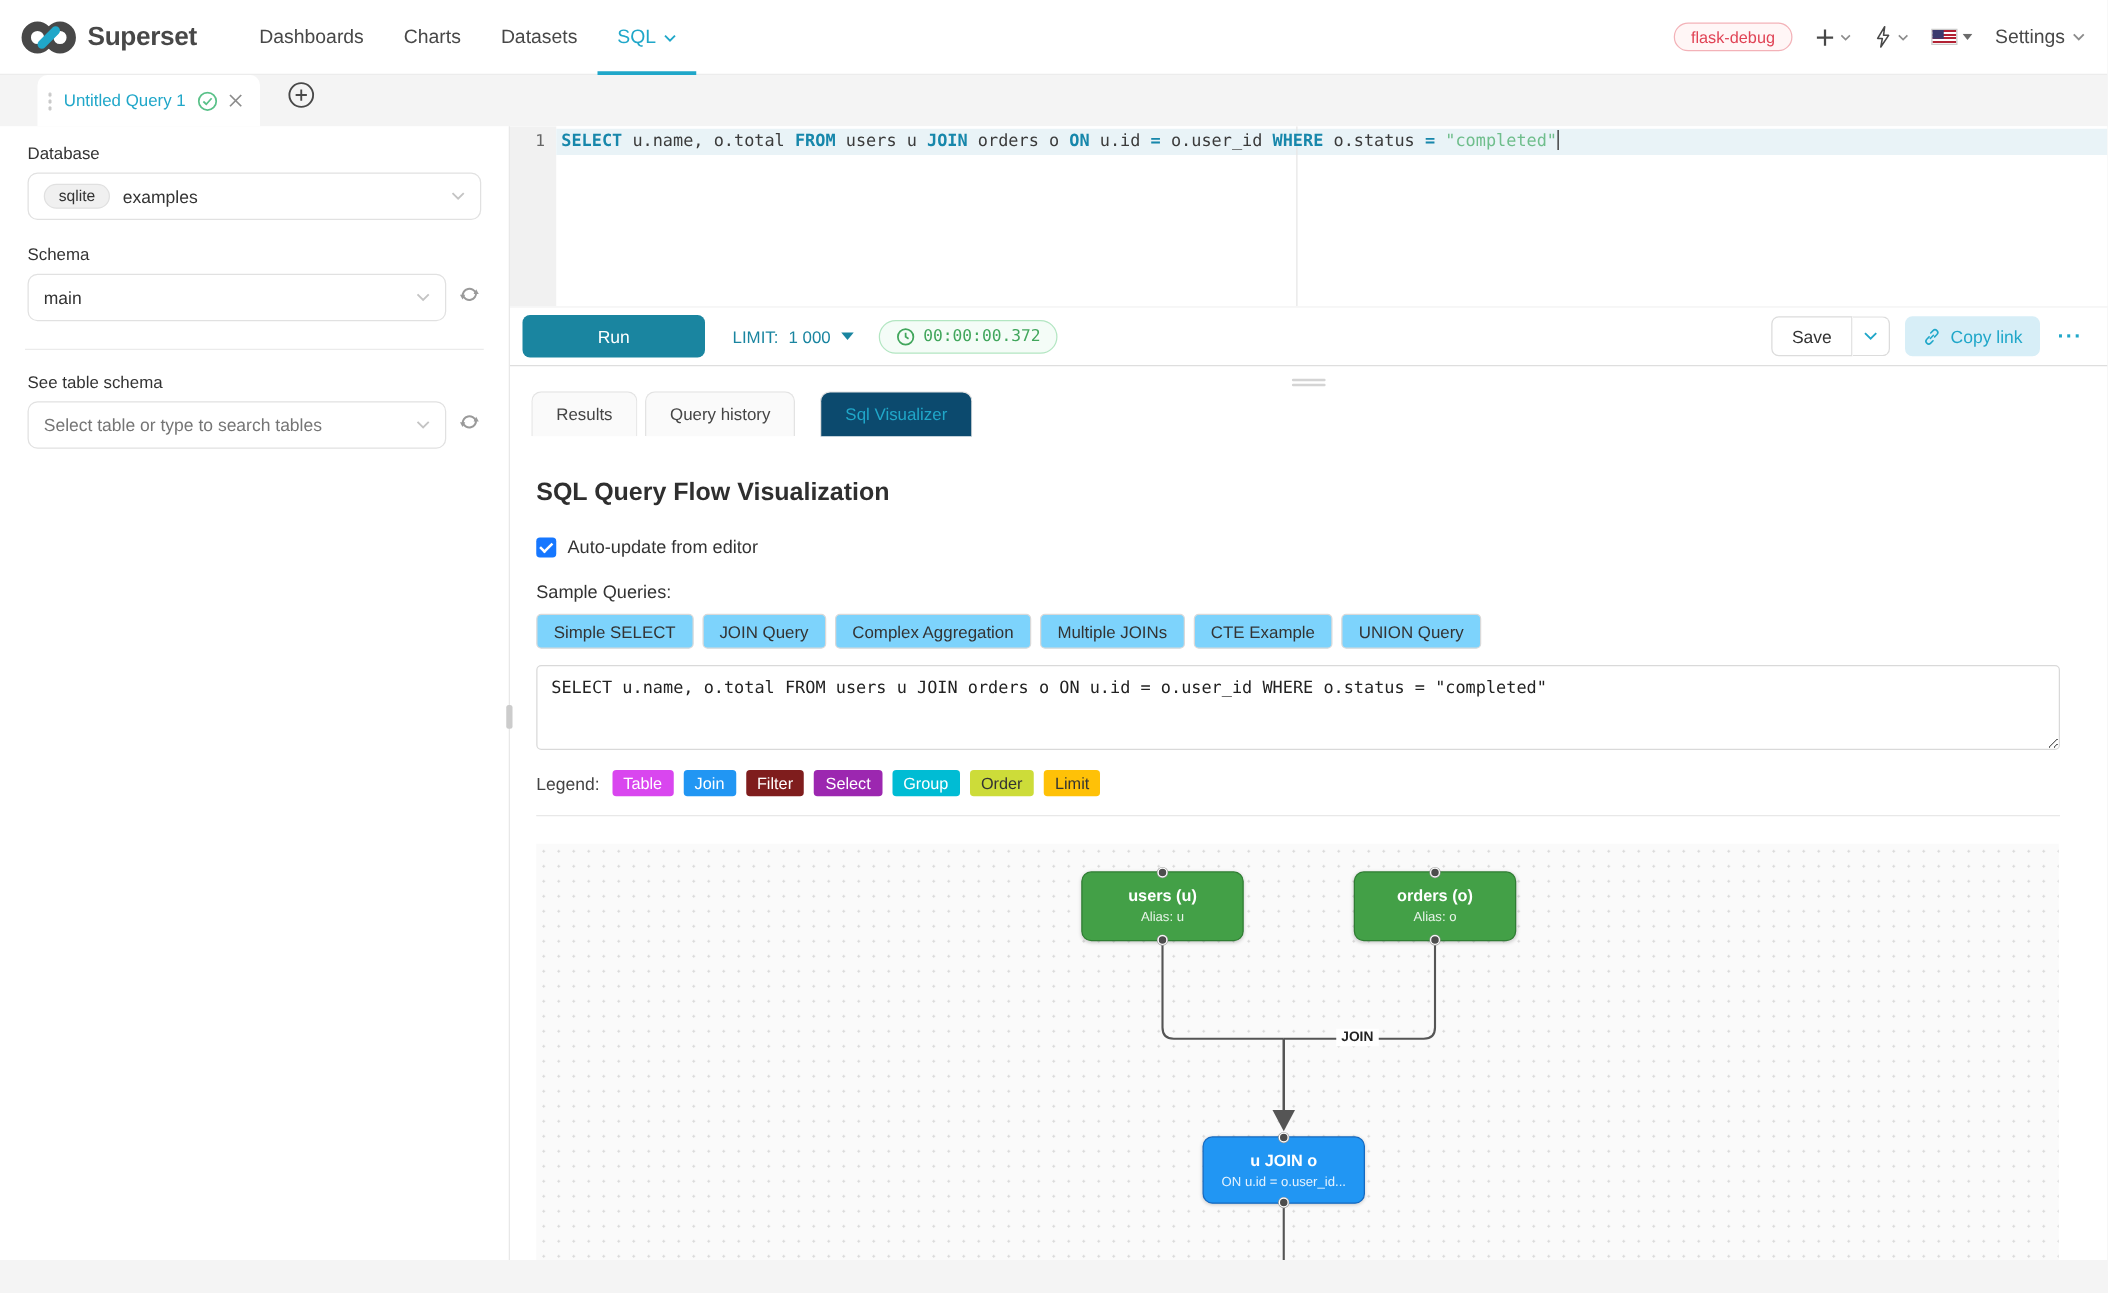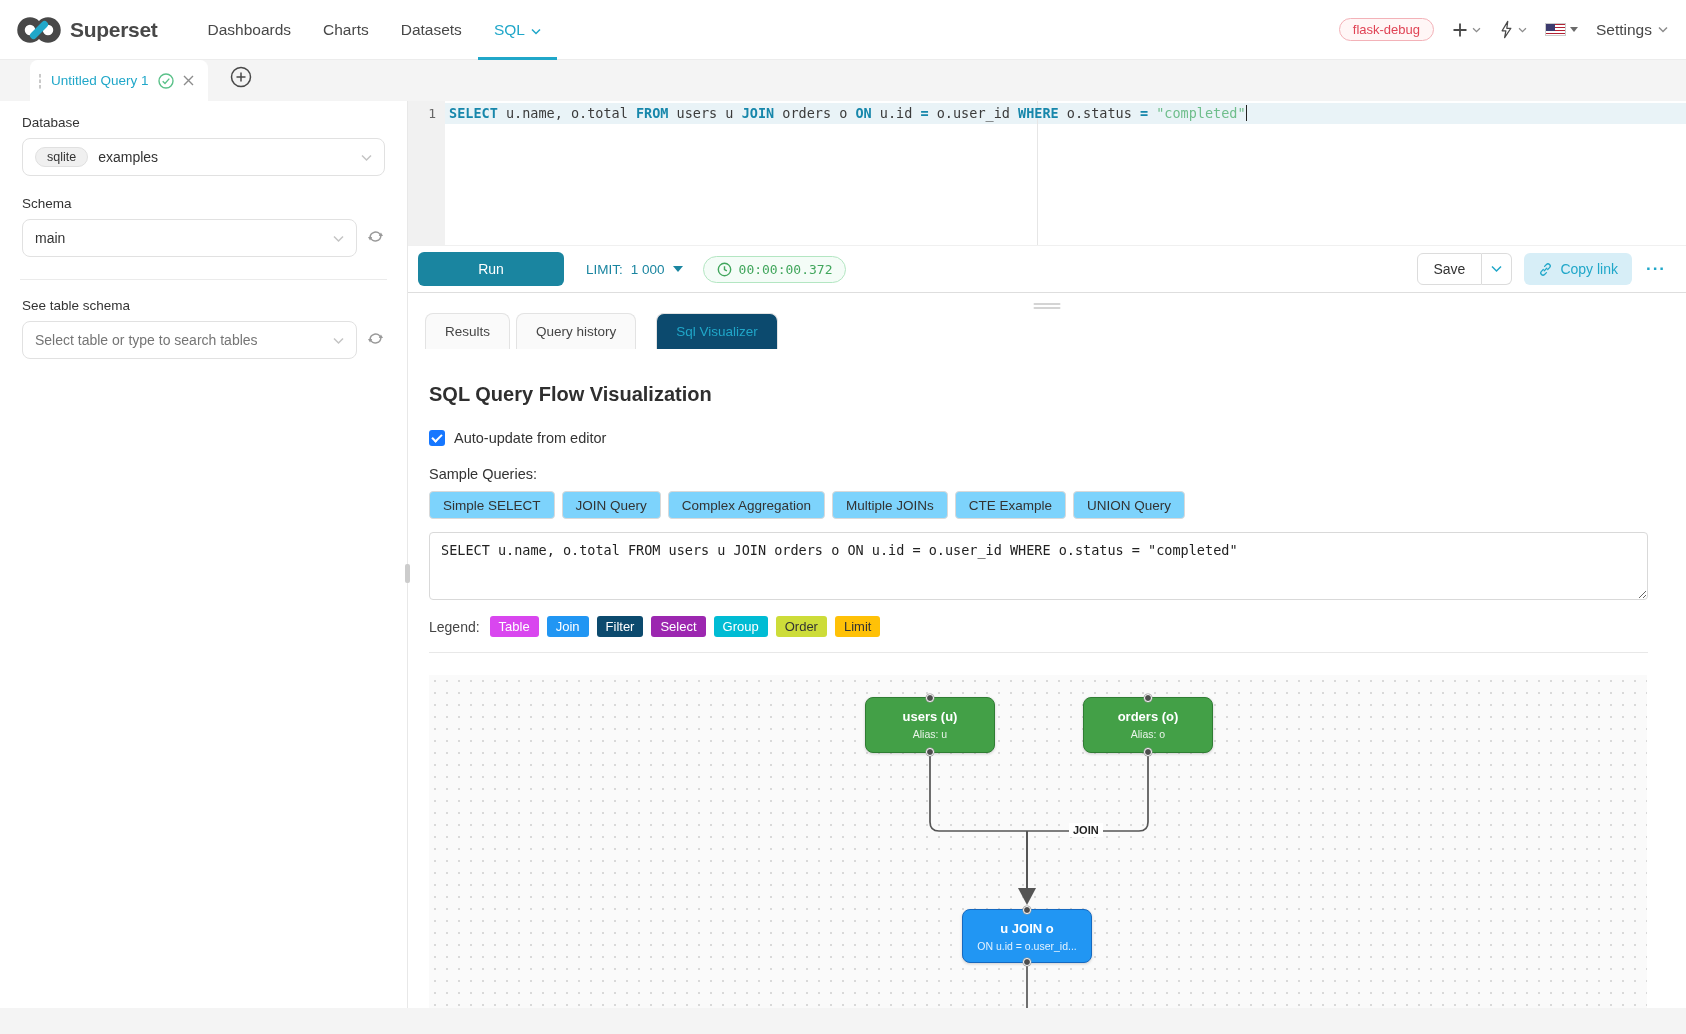--- a/index.html
+++ b/index.html
@@ -83,21 +83,21 @@
   .checkbox { width:16px; height:16px; border-radius:3px; background:#1677ff; position:relative; cursor:pointer; }
   .checkbox::after { content:""; position:absolute; left:5px; top:2px; width:4px; height:8px; border:solid #fff; border-width:0 2px 2px 0; transform:rotate(45deg); }
   .auto-label { font-size:14.5px; color:#333; }
   .sample-label { margin-top:20px; font-size:14.5px; color:#333; }
   .sample-btns { display:flex; gap:7px; margin-top:9px; }
   .sample-btn { height:28px; padding:0 13px; background:#7dd3fc; border:1px solid #d9d9d9; border-radius:4px; font-size:13.5px; color:#333; cursor:pointer; font-family:"Liberation Sans",sans-serif; }
   .query-textarea { margin-top:13px; width:100%; height:78px; border:1px solid #d9d9d9; border-radius:4px; padding:9px 11px; font-family:"DejaVu Sans Mono",monospace; font-size:13.5px; color:#222; resize:both; outline:none; }
   .legend-row { display:flex; align-items:center; gap:8px; margin-top:16px; }
   .legend-label { font-size:14px; color:#444; margin-right:2px; }
   .lg { font-size:13px; padding:3px 9px; border-radius:3px; color:#fff; }
-  .lg-table { background:#d946ef; } .lg-join { background:#2196F3; } .lg-filter { background:#0c4a6e; }
+  .lg-table { background:#d946ef; } .lg-join { background:#2196F3; } .lg-filter { background:#7f1d1d; }
   .lg-select { background:#9C27B0; } .lg-group { background:#00BCD4; }
   .lg-order { background:#CDDC39; color:#333; } .lg-limit { background:#FFC107; color:#333; }
   .viz-divider { height:1px; background:#e8e8e8; margin-top:15px; }
 
   
   .flow-canvas { margin-top:22px; height:333px; width:1218px; background-color:#fafafa;
     background-image:radial-gradient(circle,#d9d9d9 1px,transparent 1.1px); background-size:12px 12px; position:relative; flex:0 0 auto; }
   .flow-node { position:absolute; width:130px; border-radius:8px; color:#fff; text-align:center; box-shadow:0 1px 3px rgba(0,0,0,0.18); }
   .node-green { background:#43a047; border:1px solid #2f7d33; height:56px; }
   .node-blue { background:#2196f3; border:1px solid #1569c0; height:54px; }

